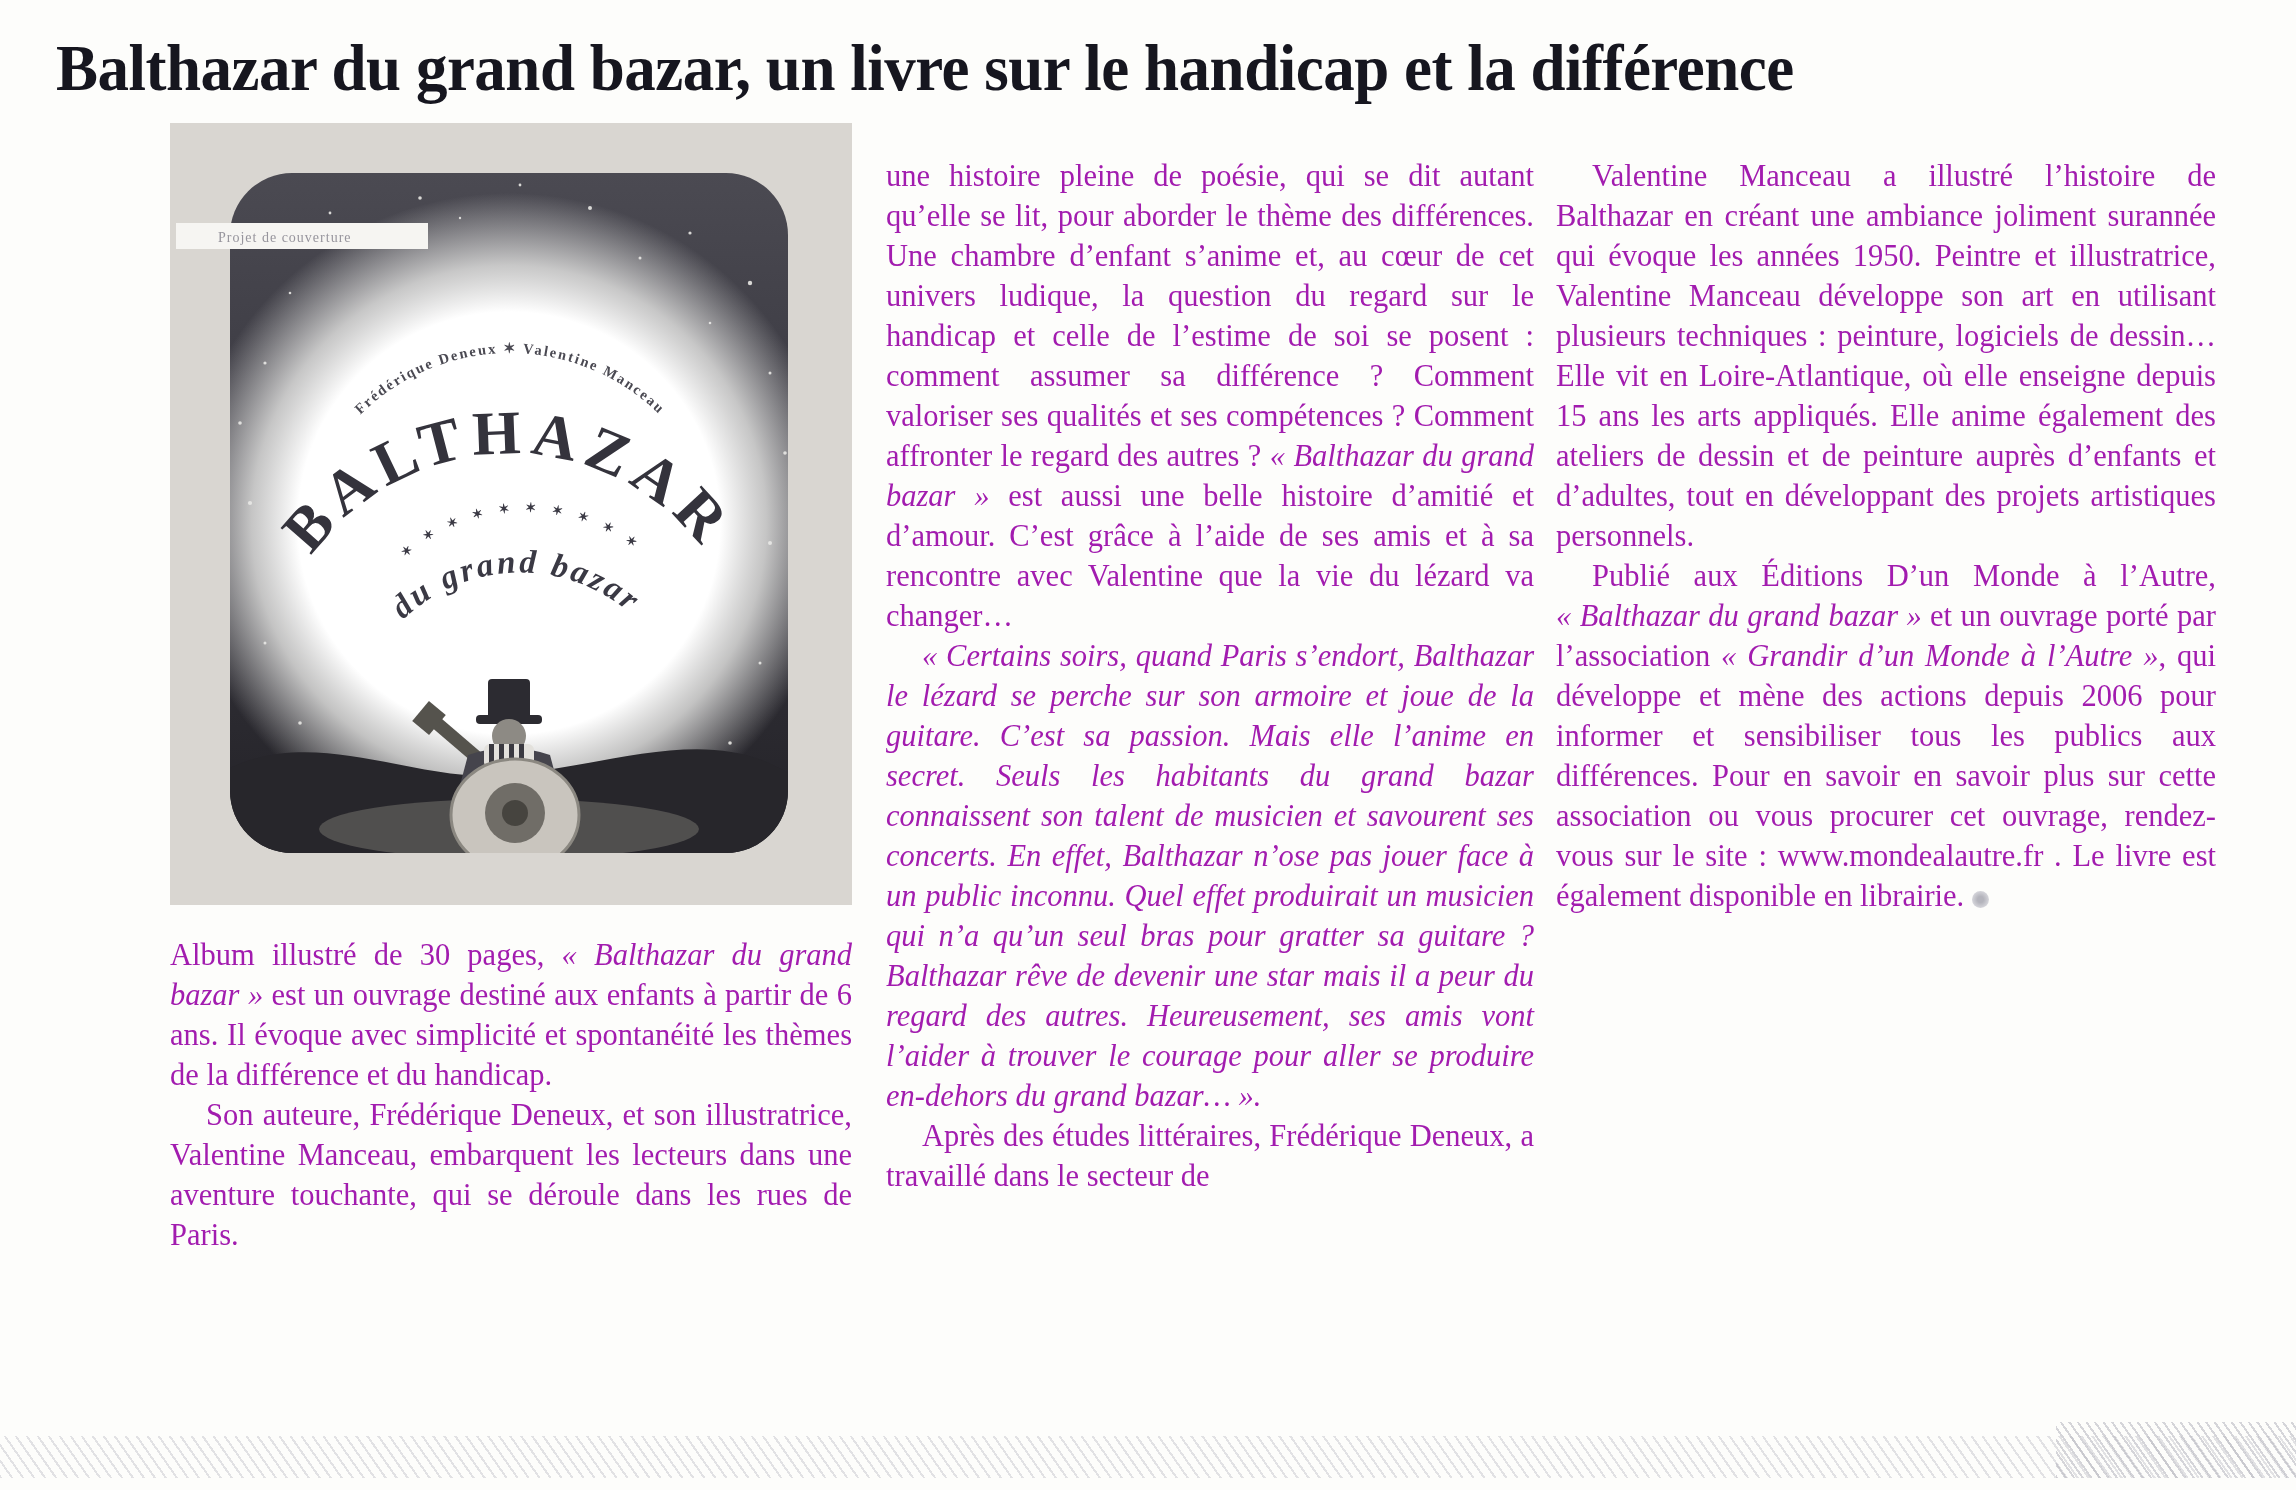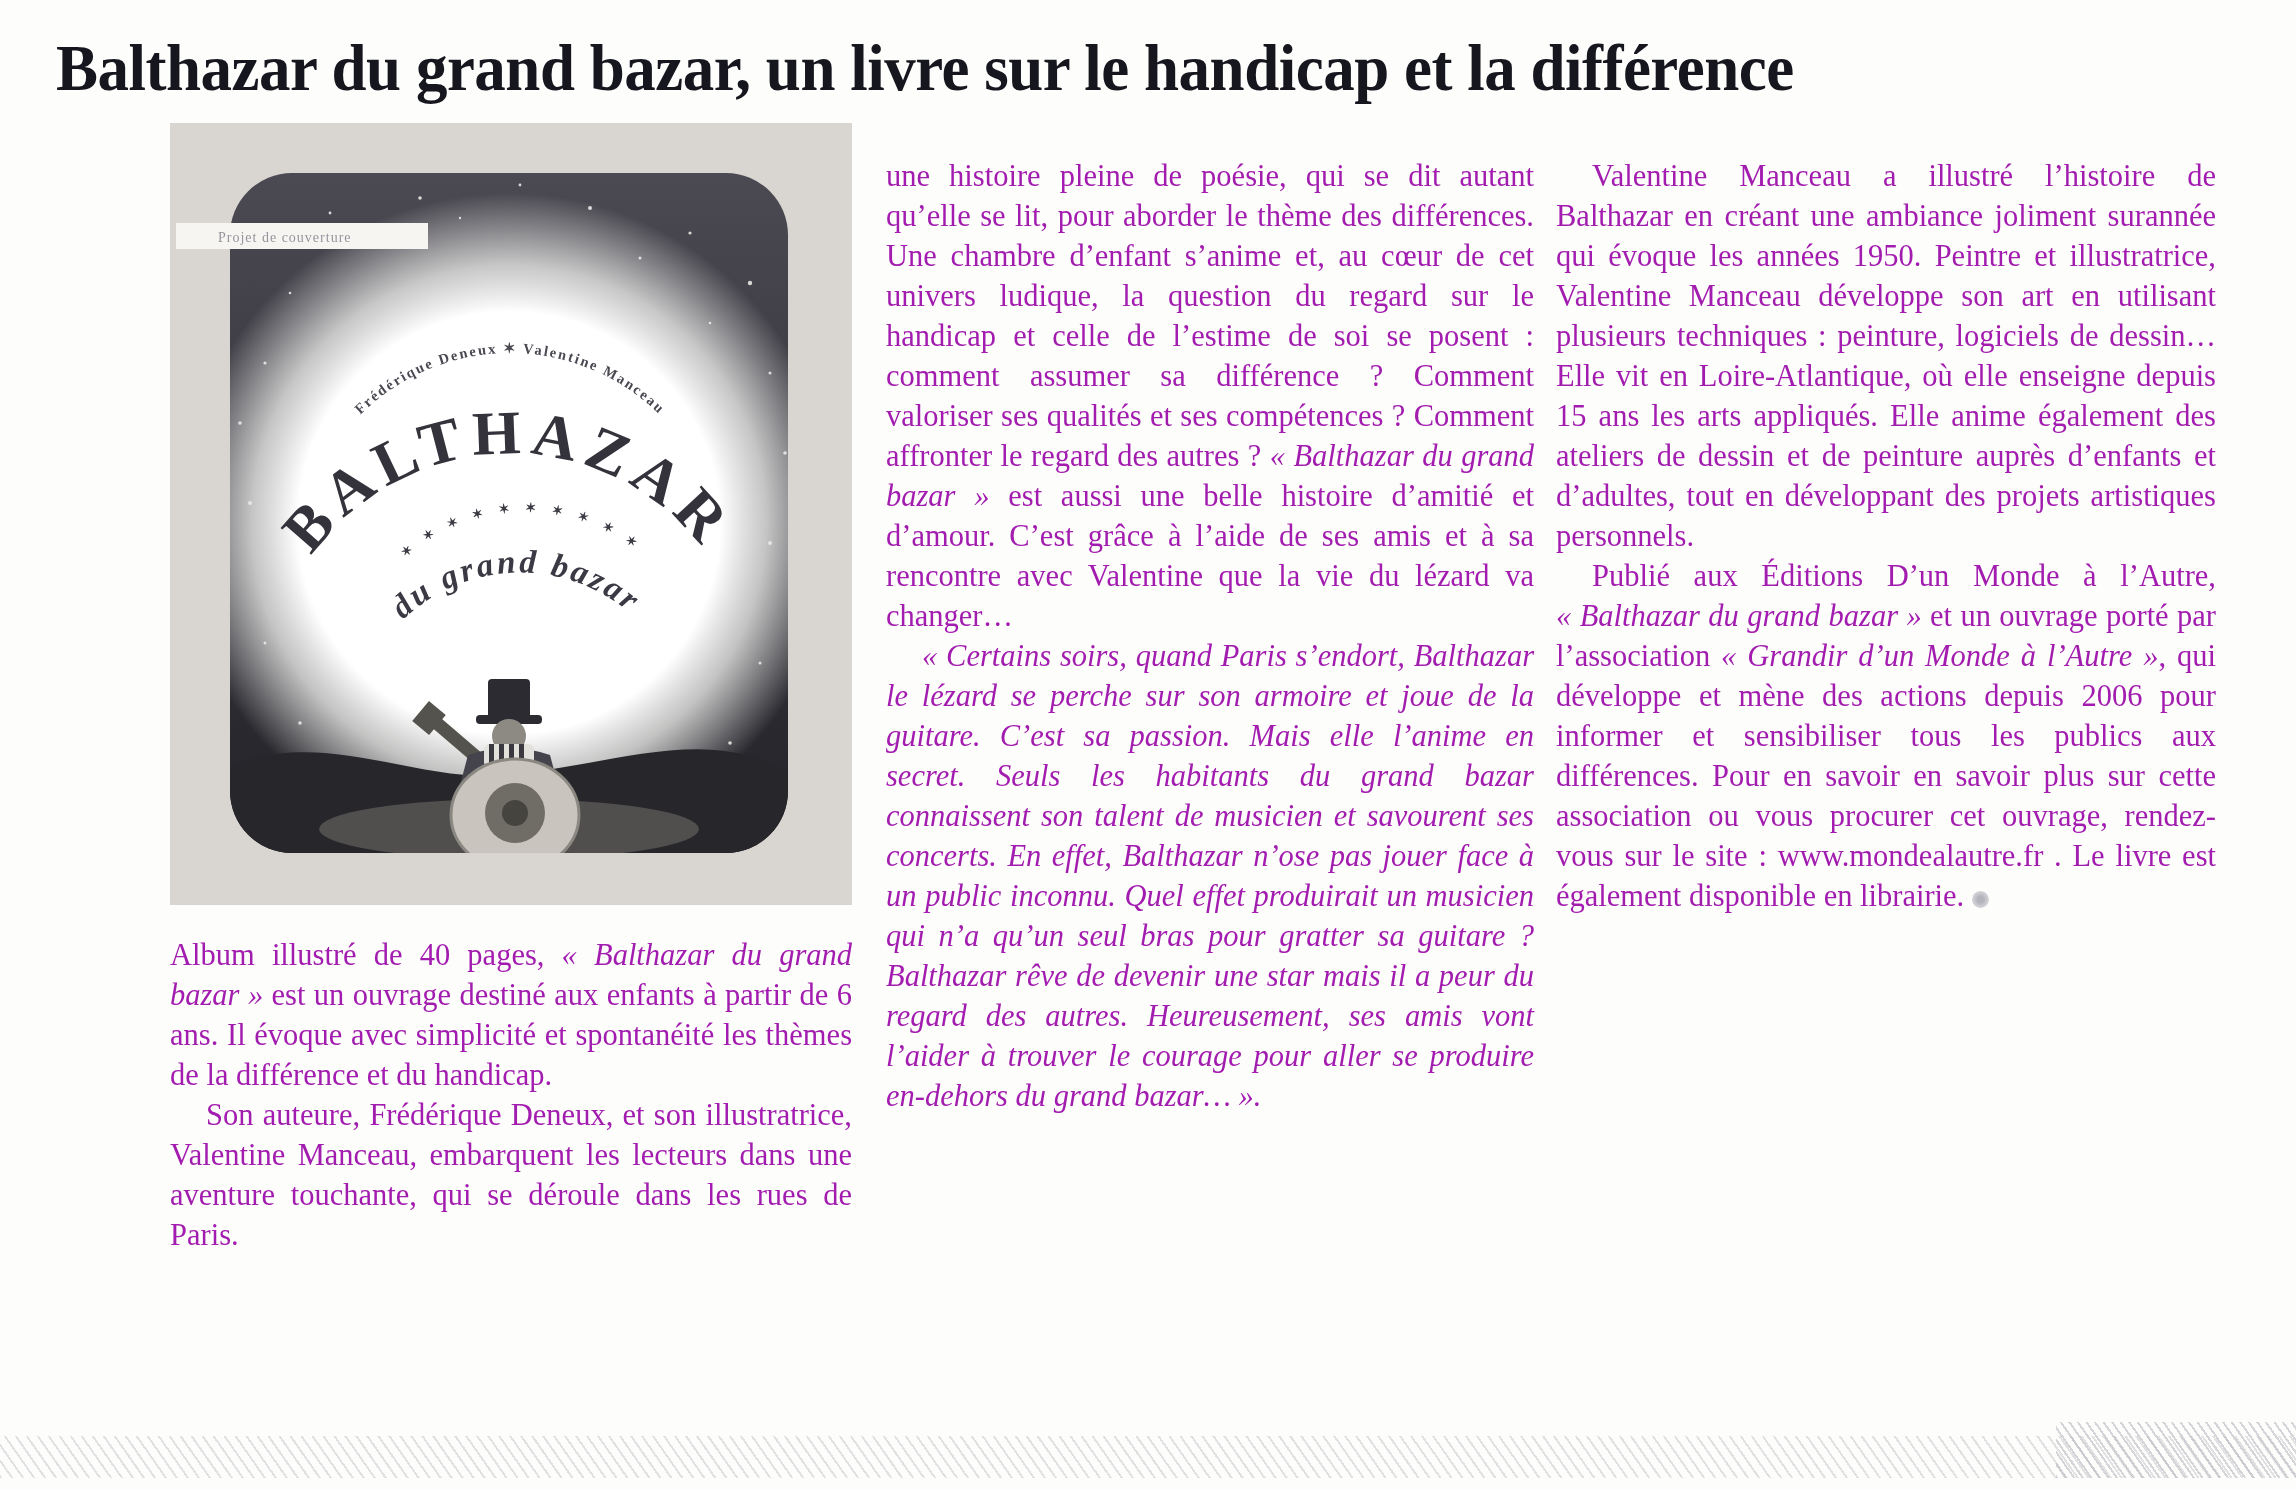--- a/index.html
+++ b/index.html
@@ -159,28 +159,29 @@
         </text>
 
         <g>
           <rect x="6" y="100" width="252" height="26" fill="#f6f5f2"></rect>
           <text x="48" y="119" font-size="14" fill="#97959d" letter-spacing="1">Projet de couverture</text>
         </g>
       </svg>
     </figure>
 
     <div class="caption">
-      <p class="para"><span>Album illustré de 40 pages, </span><em>«&nbsp;Balthazar du grand bazar&nbsp;»</em><span> est un ouvrage destiné aux enfants à partir de 6 ans. Il évoque avec simplicité et spontanéité les thèmes de la différence et du handicap.</span></p>
+      <p class="para"><span>Album illustré de 30 pages, </span><em>«&nbsp;Balthazar du grand bazar&nbsp;»</em><span> est un ouvrage destiné aux enfants à partir de 6 ans. Il évoque avec simplicité et spontanéité les thèmes de la différence et du handicap.</span></p>
       <p class="para indent"><span>Son auteure, Frédérique Deneux, et son illustratrice, Valentine Manceau, embarquent les lecteurs dans une aventure touchante, qui se déroule dans les rues de Paris.</span></p>
     </div>
   </div>
 
   <div class="col col-mid">
     <p class="para"><span>une histoire pleine de poésie, qui se dit autant qu’elle se lit, pour aborder le thème des différences. Une chambre d’enfant s’anime et, au cœur de cet univers ludique, la question du regard sur le handicap et celle de l’estime de soi se posent&nbsp;: comment assumer sa différence&nbsp;? Comment valoriser ses qualités et ses compétences&nbsp;? Comment affronter le regard des autres&nbsp;? </span><em>«&nbsp;Balthazar du grand bazar&nbsp;»</em><span> est aussi une belle histoire d’amitié et d’amour. C’est grâce à l’aide de ses amis et à sa rencontre avec Valentine que la vie du lézard va changer…</span></p>
     <p class="para indent"><em>«&nbsp;Certains soirs, quand Paris s’endort, Balthazar le lézard se perche sur son armoire et joue de la guitare. C’est sa passion. Mais elle l’anime en secret. Seuls les habitants du grand bazar connaissent son talent de musicien et savourent ses concerts. En effet, Balthazar n’ose pas jouer face à un public inconnu. Quel effet produirait un musicien qui n’a qu’un seul bras pour gratter sa guitare&nbsp;? Balthazar rêve de devenir une star mais il a peur du regard des autres. Heureusement, ses amis vont l’aider à trouver le courage pour aller se produire en-dehors du grand bazar…&nbsp;».</em></p>
+    <p class="para indent"><span>Après des études littéraires, Frédérique Deneux, a travaillé dans le secteur de</span></p>
   </div>
 
   <div class="col col-right">
     <p class="para indent"><span>Valentine Manceau a illustré l’histoire de Balthazar en créant une ambiance joliment surannée qui évoque les années 1950. Peintre et illustratrice, Valentine Manceau développe son art en utilisant plusieurs techniques&nbsp;: peinture, logiciels de dessin… Elle vit en Loire-Atlantique, où elle enseigne depuis 15 ans les arts appliqués. Elle anime également des ateliers de dessin et de peinture auprès d’enfants et d’adultes, tout en développant des projets artistiques personnels.</span></p>
     <p class="para indent"><span>Publié aux Éditions D’un Monde à l’Autre, </span><em>«&nbsp;Balthazar du grand bazar&nbsp;»</em><span> et un ouvrage porté par l’association </span><em>«&nbsp;Grandir d’un Monde à l’Autre&nbsp;»</em><span>, qui développe et mène des actions depuis 2006 pour informer et sensibiliser tous les publics aux différences. Pour en savoir en savoir plus sur cette association ou vous procurer cet ouvrage, rendez-vous sur le site&nbsp;: www.mondealautre.fr . Le livre est également disponible en librairie.</span><span class="end-dot"></span></p>
   </div>
 
   <div class="hatch-strip"></div>
 </div>
 

